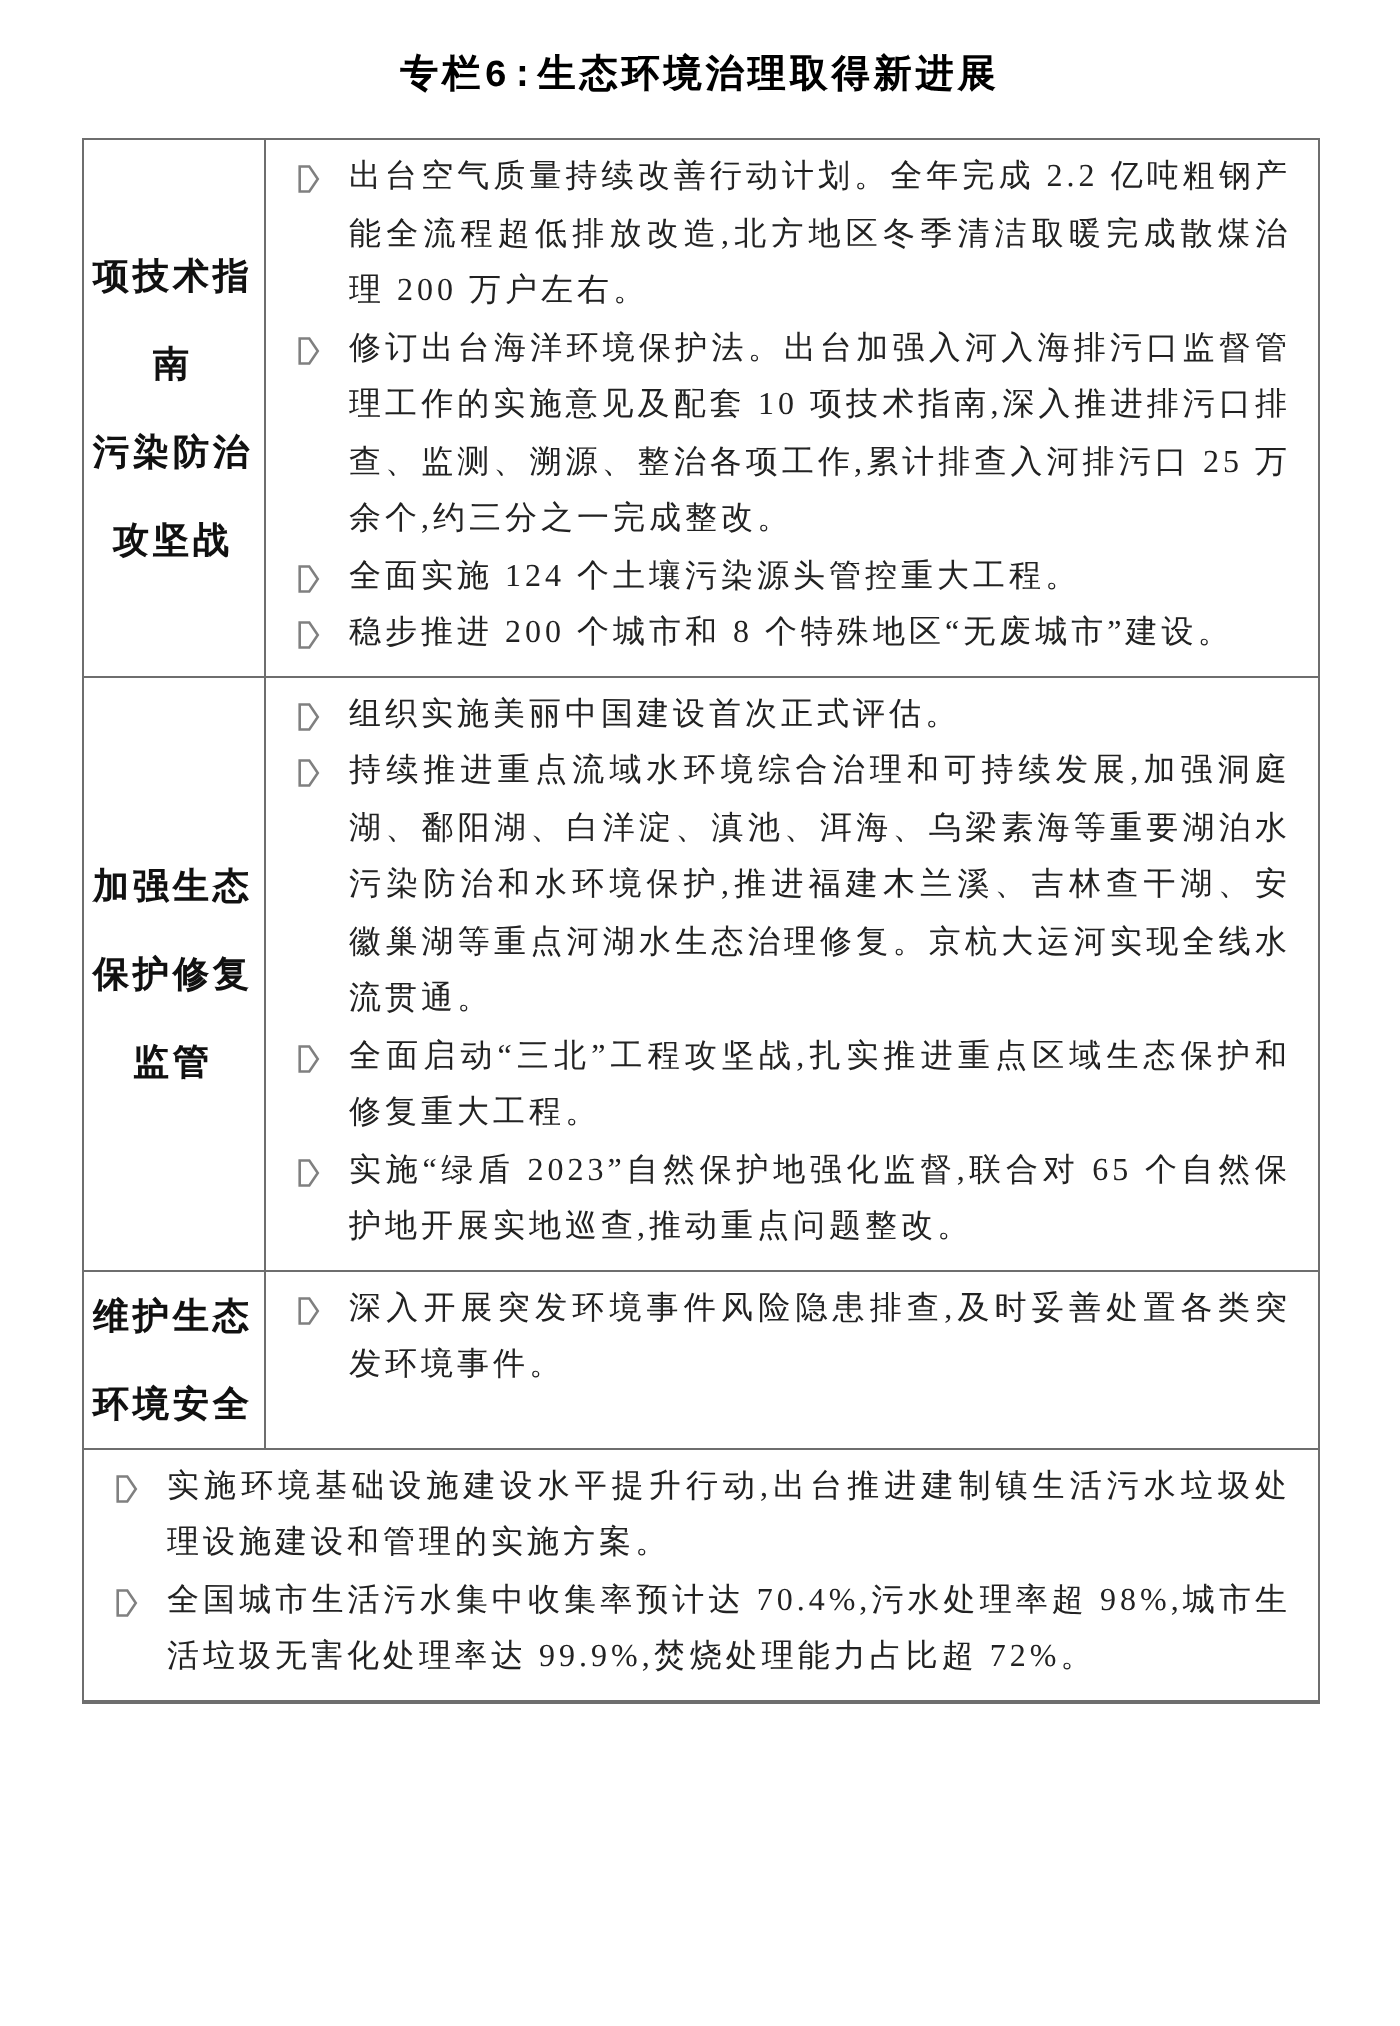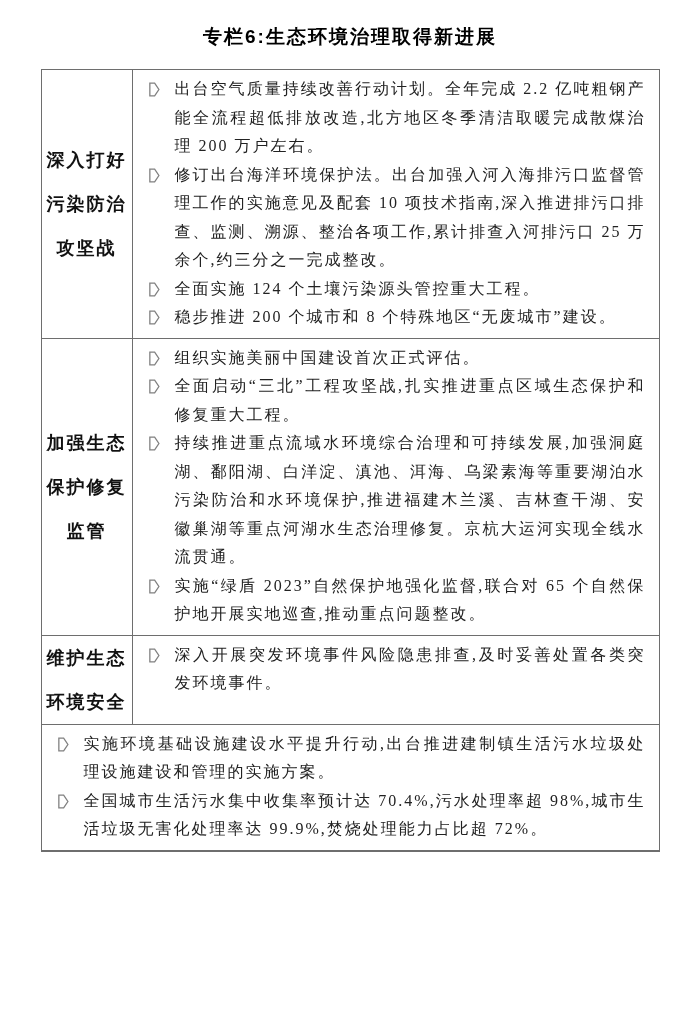--- a/index.html
+++ b/index.html
@@ -13,21 +13,21 @@
   html,body{background:var(--background);}
   body{
     width:700px;
     min-height:1013px;
     position:relative;
     font-family:"Liberation Serif","DejaVu Serif",serif;
   }
   .page-title{
     margin-top:24px;
     text-align:center;
-    font-family:Liberation Sans, sans-serif;
+    font-family:Liberation Mono, monospace;
     font-weight:bold;
     font-size:19px;
     letter-spacing:2px;
     color:#000000;
   }
   .box{
     width:619px;
     margin:19px auto 0 auto;
     border:1px solid var(--border);
     border-bottom-width:2px;
@@ -77,21 +77,21 @@
   }
 </style>
 </head>
 <body>
 
 <h1 class="page-title">专栏6:生态环境治理取得新进展</h1>
 
 <div class="box">
 
   <div class="row">
-    <div class="hdr">深入打好
+    <div class="hdr">项技术指南
 污染防治
 攻坚战</div>
     <div class="bd">
       <div class="item">
         <span class="bullet">
             <svg width="12" height="15" viewBox="0 0 13 16">
               <polygon points="2,1.2 7.2,1.2 11.8,8 7.2,14.8 2,14.8" fill="#ffffff" stroke="#808080" stroke-width="1.4"></polygon>
             </svg>
           </span>
         <span class="txt">出台空气质量持续改善行动计划。全年完成 2.2 亿吨粗钢产能全流程超低排放改造,北方地区冬季清洁取暖完成散煤治理 200 万户左右。</span>
@@ -135,29 +135,29 @@
             </svg>
           </span>
         <span class="txt">组织实施美丽中国建设首次正式评估。</span>
       </div>
       <div class="item">
         <span class="bullet">
             <svg width="12" height="15" viewBox="0 0 13 16">
               <polygon points="2,1.2 7.2,1.2 11.8,8 7.2,14.8 2,14.8" fill="#ffffff" stroke="#808080" stroke-width="1.4"></polygon>
             </svg>
           </span>
+        <span class="txt">持续推进重点流域水环境综合治理和可持续发展,加强洞庭湖、鄱阳湖、白洋淀、滇池、洱海、乌梁素海等重要湖泊水污染防治和水环境保护,推进福建木兰溪、吉林查干湖、安徽巢湖等重点河湖水生态治理修复。京杭大运河实现全线水流贯通。</span>
+      </div>
+      <div class="item">
+        <span class="bullet">
+            <svg width="12" height="15" viewBox="0 0 13 16">
+              <polygon points="2,1.2 7.2,1.2 11.8,8 7.2,14.8 2,14.8" fill="#ffffff" stroke="#808080" stroke-width="1.4"></polygon>
+            </svg>
+          </span>
         <span class="txt">全面启动“三北”工程攻坚战,扎实推进重点区域生态保护和修复重大工程。</span>
-      </div>
-      <div class="item">
-        <span class="bullet">
-            <svg width="12" height="15" viewBox="0 0 13 16">
-              <polygon points="2,1.2 7.2,1.2 11.8,8 7.2,14.8 2,14.8" fill="#ffffff" stroke="#808080" stroke-width="1.4"></polygon>
-            </svg>
-          </span>
-        <span class="txt">持续推进重点流域水环境综合治理和可持续发展,加强洞庭湖、鄱阳湖、白洋淀、滇池、洱海、乌梁素海等重要湖泊水污染防治和水环境保护,推进福建木兰溪、吉林查干湖、安徽巢湖等重点河湖水生态治理修复。京杭大运河实现全线水流贯通。</span>
       </div>
       <div class="item">
         <span class="bullet">
             <svg width="12" height="15" viewBox="0 0 13 16">
               <polygon points="2,1.2 7.2,1.2 11.8,8 7.2,14.8 2,14.8" fill="#ffffff" stroke="#808080" stroke-width="1.4"></polygon>
             </svg>
           </span>
         <span class="txt">实施“绿盾 2023”自然保护地强化监督,联合对 65 个自然保护地开展实地巡查,推动重点问题整改。</span>
       </div>
     </div>

